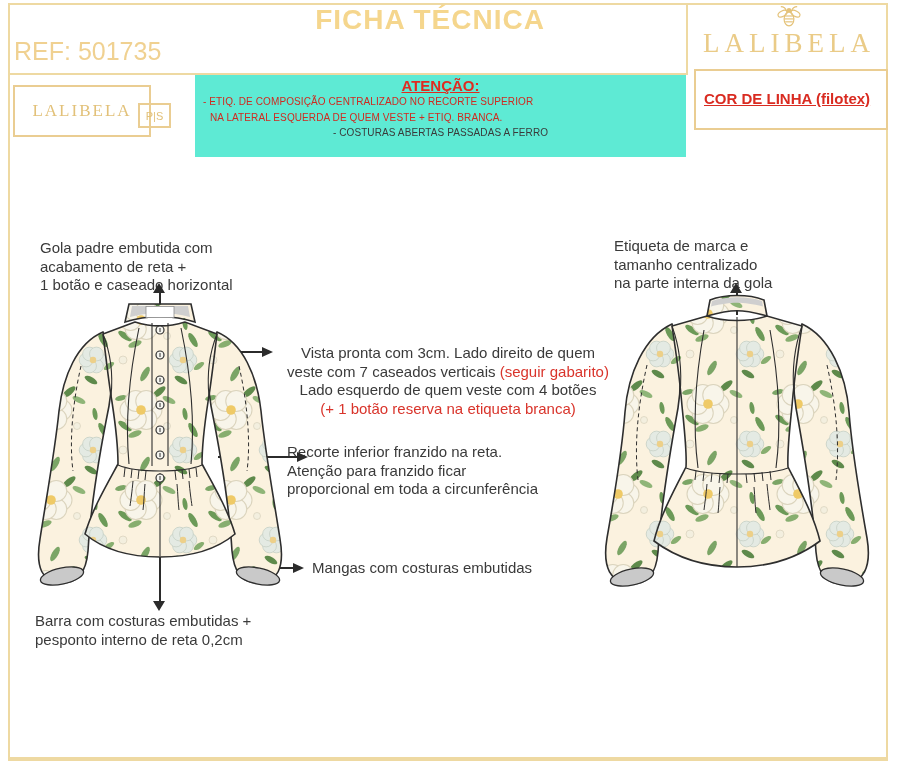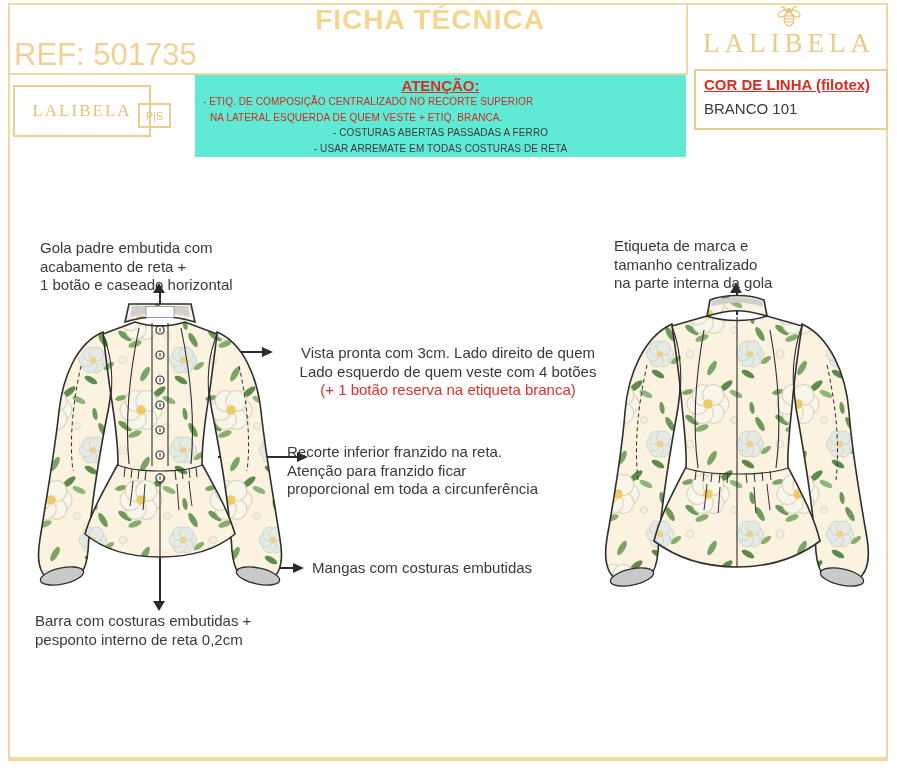--- a/index.html
+++ b/index.html
@@ -6,27 +6,27 @@
   #page{position:relative;width:897px;height:768px;background:#fff;overflow:hidden;
         font-family:"Liberation Sans",sans-serif;color:#3a3a3a;}
   .abs{position:absolute;}
   
   #frame{left:8px;top:3px;width:880px;height:758px;border:2px solid #eed9a2;border-bottom-width:4px;box-sizing:border-box;}
   #hdr-divider{left:8px;top:73px;width:680px;height:2px;background:#eed9a2;}
   #hdr-vdivider{left:686px;top:3px;width:2px;height:72px;background:#eed9a2;}
   
   #title{left:150px;top:4px;width:560px;text-align:center;font-size:28px;font-weight:bold;
          color:#f5d68d;letter-spacing:1px;}
-  #ref{left:14px;top:37px;font-size:31px;color:#f0d191;}
+  #ref{left:14px;top:37px;font-size:25px;color:#f0d191;}
   #brand{left:690px;top:2px;width:198px;text-align:center;}
   #brand .bee{display:block;margin:2px auto 0;}
   #brand .name{font-family:"Liberation Serif",serif;font-size:27px;letter-spacing:5px;color:#eacb87;}
   
   #thread{left:694px;top:69px;width:194px;height:61px;border:2px solid #eacd92;box-sizing:border-box;
-          padding:5px 8px;background:#fff;}
+          padding:19px 8px;background:#fff;}
   #thread .t{font-size:15px;font-weight:bold;color:#d92b21;text-decoration:underline;white-space:nowrap;}
   #thread .v{font-size:15px;color:#3a3a3a;margin-top:7px;}
   
   #attn{left:195px;top:75px;width:491px;height:82px;background:#5eead4;box-sizing:border-box;padding:2px 8px;}
   #attn .t{text-align:center;font-size:15px;font-weight:bold;color:#e02a20;text-decoration:underline;}
   #attn .ln{font-size:10px;line-height:15.5px;letter-spacing:0.1px;white-space:nowrap;}
   #attn .red{color:#cf2a20;}
   #attn .dark{color:#3a3a3a;text-align:center;}
   #attn .ind{padding-left:7px;}
   
@@ -115,45 +115,44 @@
           <line x1="8" y1="12.5" x2="16" y2="12.5"></line>
           <line x1="8.7" y1="15" x2="15.3" y2="15"></line>
       </g>
       <circle cx="12" cy="5.2" r="2" fill="#e4c279"></circle>
     </svg>
     <span class="name">LALIBELA</span>
   </div>
 
   <div class="abs" id="thread">
     <div class="t">COR DE LINHA (filotex)</div>
-    <div class="v">BRANCO 101</div>
   </div>
 
   <div class="abs" id="attn">
     <div class="t">ATENÇÃO:</div>
     <div class="ln red">- ETIQ. DE COMPOSIÇÃO CENTRALIZADO NO RECORTE SUPERIOR</div>
     <div class="ln red ind">NA LATERAL ESQUERDA DE QUEM VESTE + ETIQ. BRANCA.</div>
     <div class="ln dark">- COSTURAS ABERTAS PASSADAS A FERRO</div>
-    <div class="ln dark">- USAR ARREMATE EM TODAS COSTURAS DE RETA</div>
   </div>
 
   <div class="abs" id="tag">
     <span class="name">LALIBELA</span>
   </div>
   <div class="abs" id="tag-size">P|S</div>
 
   <div class="abs note ml" id="note-collar-front">Gola padre embutida com
 acabamento de reta +
 1 botão e caseado horizontal</div>
   <div class="abs note ml" id="note-collar-back">Etiqueta de marca e
 tamanho centralizado
 na parte interna da gola</div>
 
   <div class="abs note" id="note-placket">
     <div>Vista pronta com 3cm. Lado direito de quem</div>
+    <div><span>veste com 7 caseados verticais </span><span class="red">(seguir gabarito)</span></div>
     <div>Lado esquerdo de quem veste com 4 botões</div>
     <div class="red">(+ 1 botão reserva na etiqueta branca)</div>
   </div>
 
   <div class="abs note ml" id="note-waist">Recorte inferior franzido na reta.
 Atenção para franzido ficar
 proporcional em toda a circunferência</div>
   <div class="abs note" id="note-sleeves">Mangas com costuras embutidas</div>
   <div class="abs note ml" id="note-hem">Barra com costuras embutidas +
 pesponto interno de reta 0,2cm</div>

